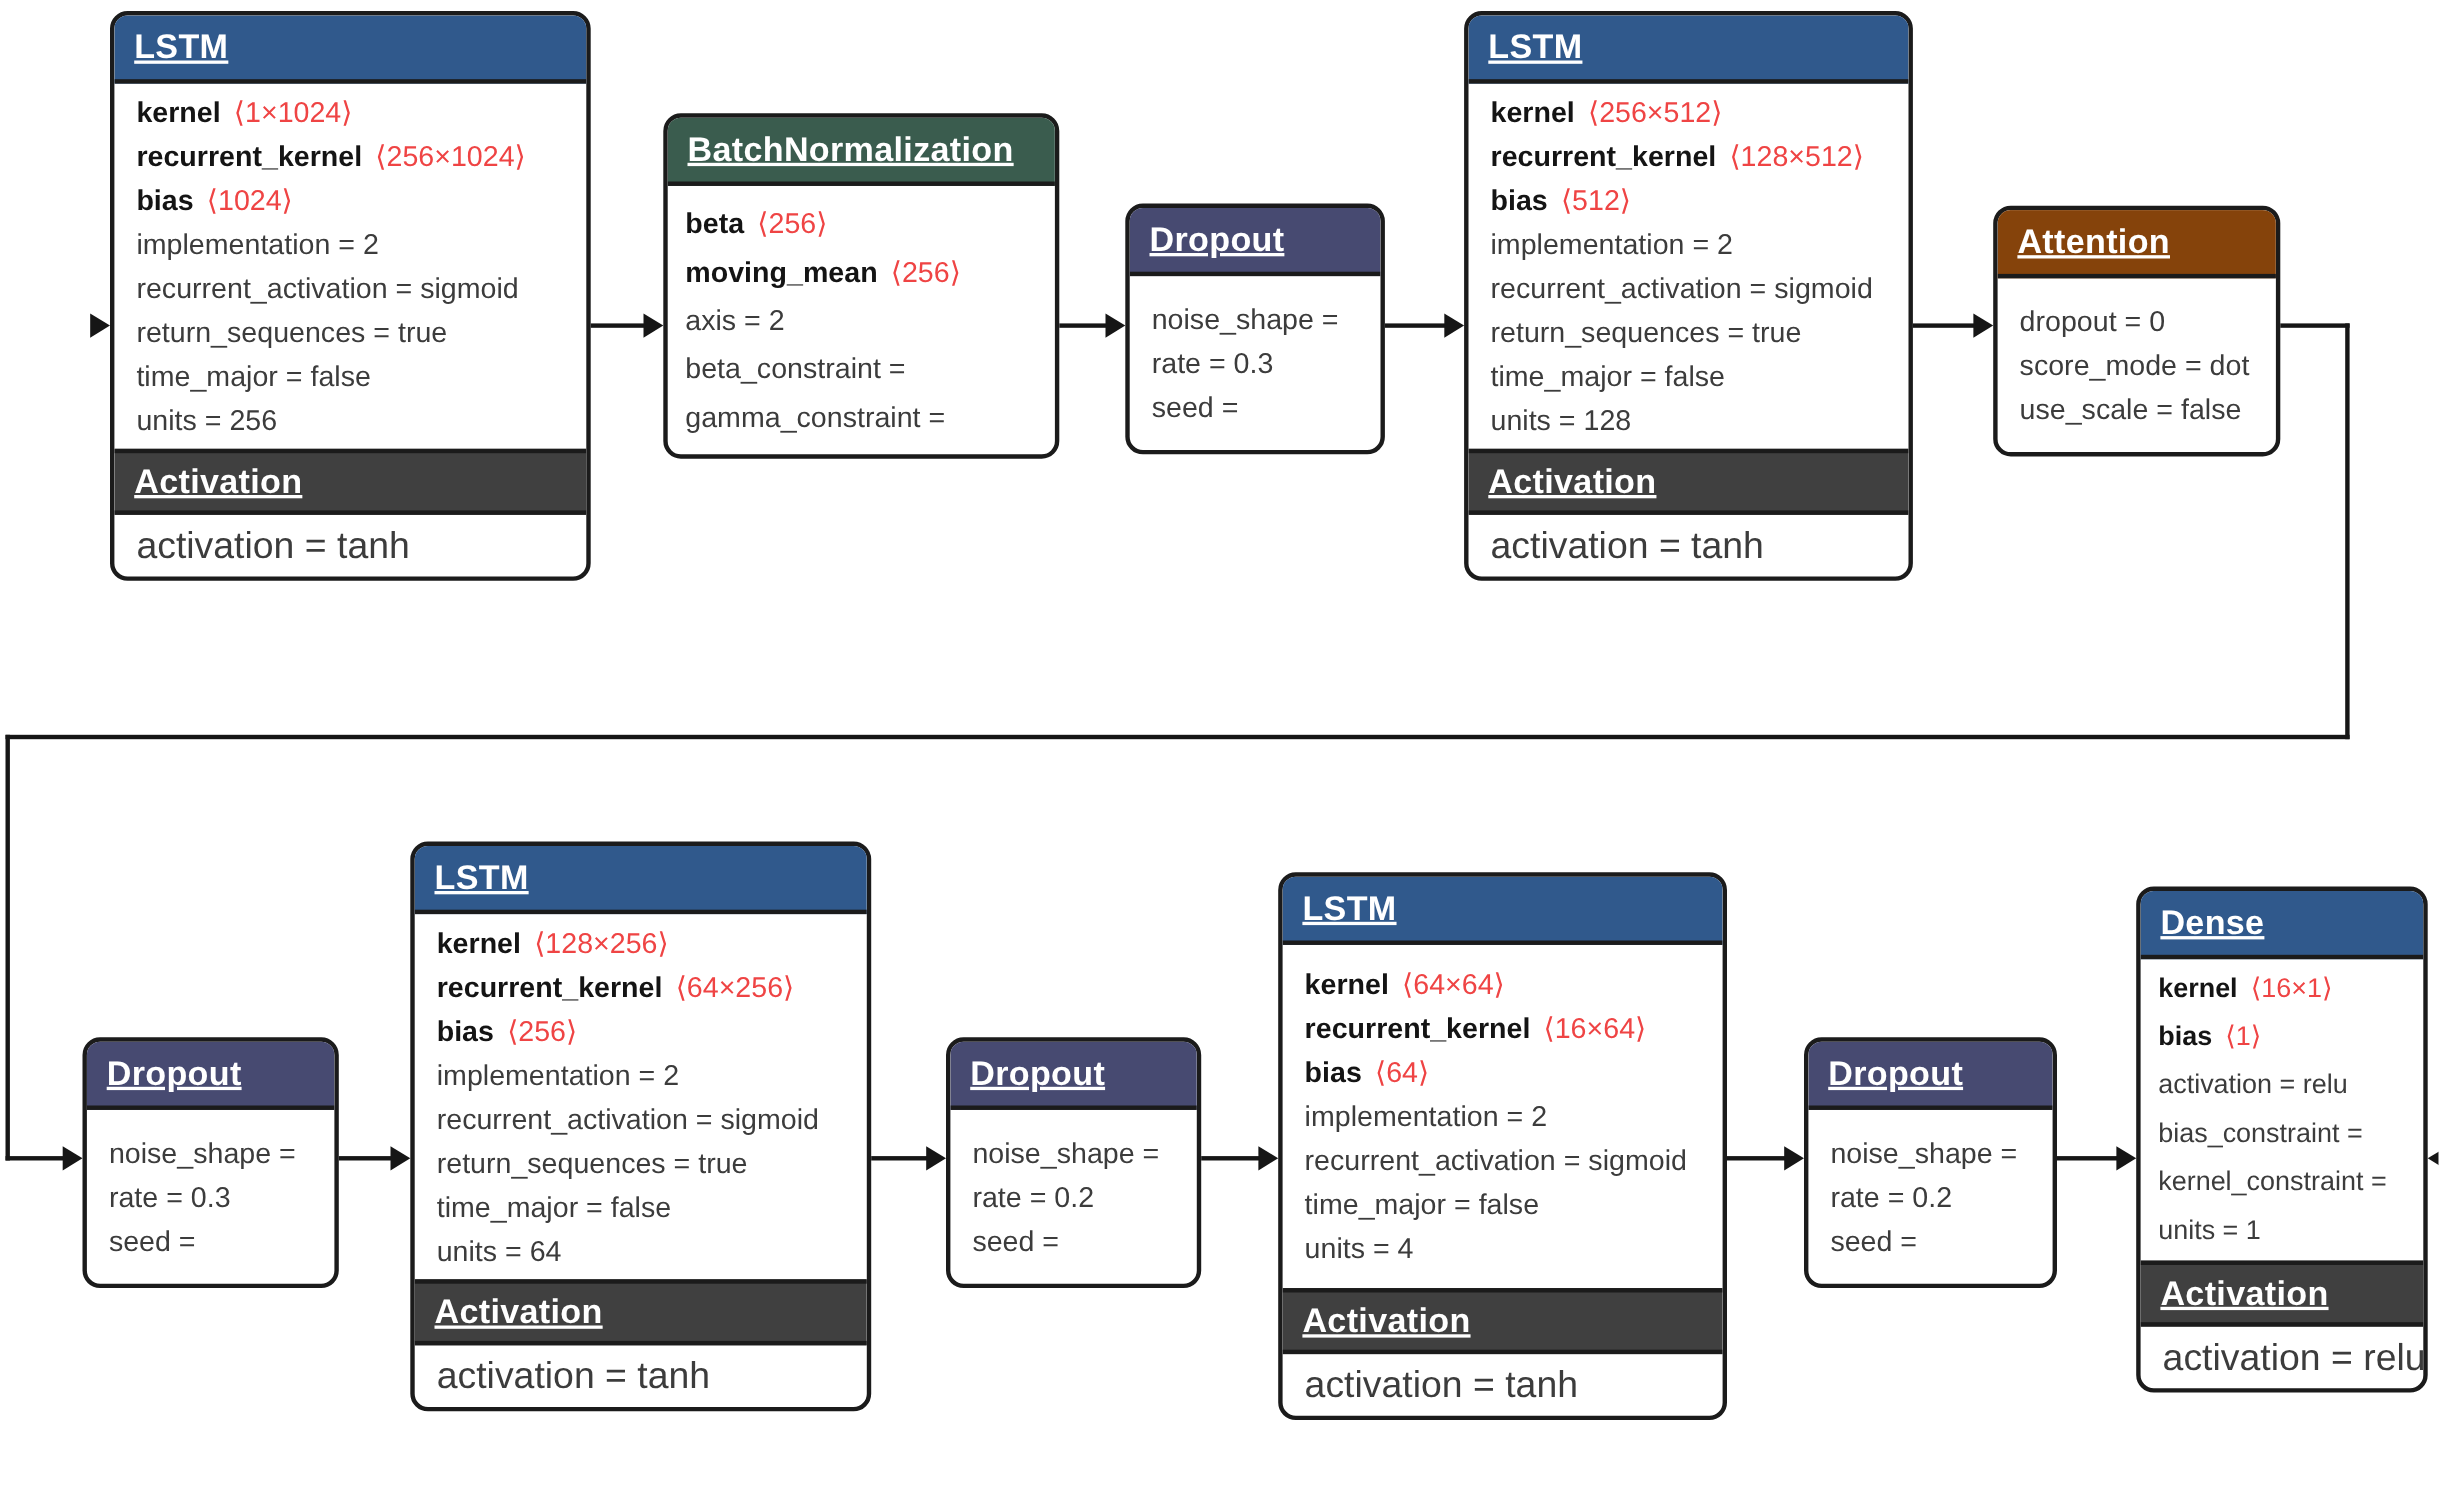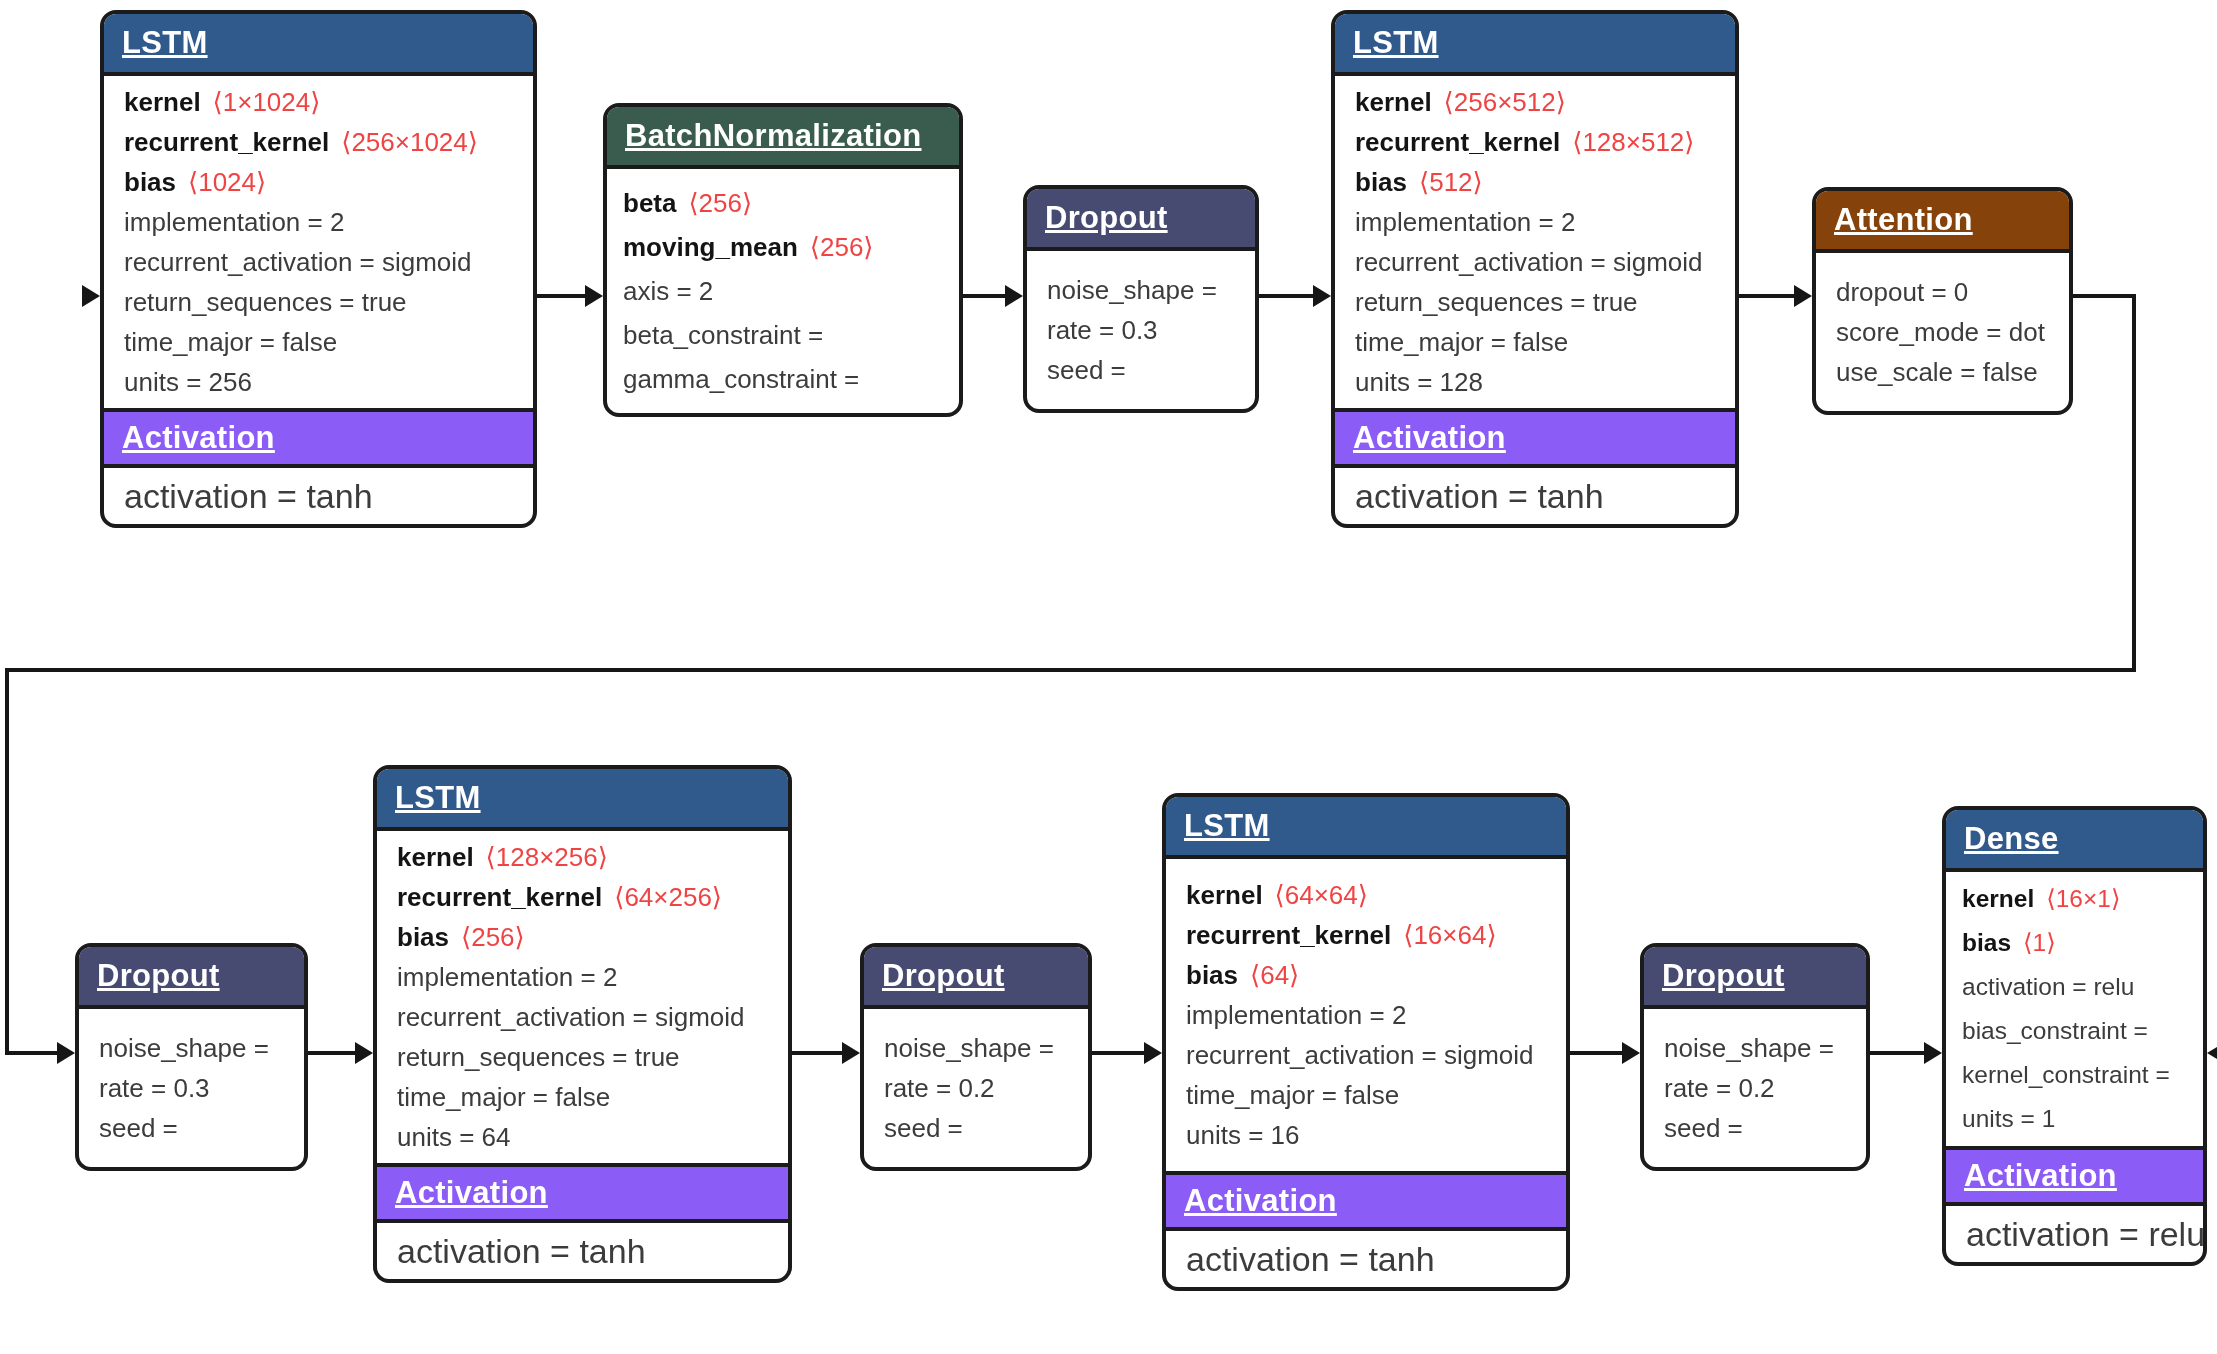--- a/index.html
+++ b/index.html
@@ -6,21 +6,21 @@
   .canvas{position:relative;width:2217px;height:1354px;background:#ffffff;overflow:hidden;
           font-family:"Liberation Sans","DejaVu Sans",sans-serif;}
   .node{position:absolute;background:#fff;border:4px solid #1B1B1B;border-radius:16px;overflow:hidden;box-sizing:border-box;}
   .hdr{display:flex;align-items:center;height:62px;padding:0 18px;font-size:31px;font-weight:700;color:#fff;
        border-bottom:4px solid #1B1B1B;letter-spacing:.3px;box-sizing:border-box;text-decoration:underline;}
   .hdr.act{height:60px;border-top:4px solid #1B1B1B;}
   .c-blue{background:#30598C}
   .c-green{background:#3A5C4E}
   .c-purple{background:#474A71}
   .c-brown{background:#85430B}
-  .c-red{background:#8b5cf6}
+  .c-red{background:#404040}
   .body{padding:6px 20px;font-size:26px;line-height:40px;color:#3C3C3C;}
   .body.bn{padding:12px 16px;line-height:44px;}
   .body.drp{padding:19px 20px;}
   .body.l4{padding:16px 20px;}
   .body.dense-b{padding:5px 16px;line-height:44px;}
   .body.dense-b .line{font-size:24.5px;}
   .actbody{padding:8px 20px;font-size:34px;line-height:40px;color:#3C3C3C;}
   .line{white-space:nowrap;}
   .b{font-weight:700;color:#141414;}
   .sh{margin-left:12px;color:#ef4444;}
@@ -137,21 +137,21 @@
 
   <div class="node" style="left:1162px;top:793px;width:408px;">
     <div class="hdr c-blue">LSTM</div>
     <div class="body l4">
       <div class="line"><span class="b">kernel</span><span class="sh">⟨64×64⟩</span></div>
       <div class="line"><span class="b">recurrent_kernel</span><span class="sh">⟨16×64⟩</span></div>
       <div class="line"><span class="b">bias</span><span class="sh">⟨64⟩</span></div>
       <div class="line">implementation = 2</div>
       <div class="line">recurrent_activation = sigmoid</div>
       <div class="line">time_major = false</div>
-      <div class="line">units = 16</div>
+      <div class="line">units = 4</div>
     </div>
     <div class="hdr act c-red">Activation</div>
     <div class="actbody">
       <div class="line">activation = tanh</div>
     </div>
   </div>
 
   <div class="node" style="left:1640px;top:943px;width:230px;">
     <div class="hdr c-purple">Dropout</div>
     <div class="body drp">

